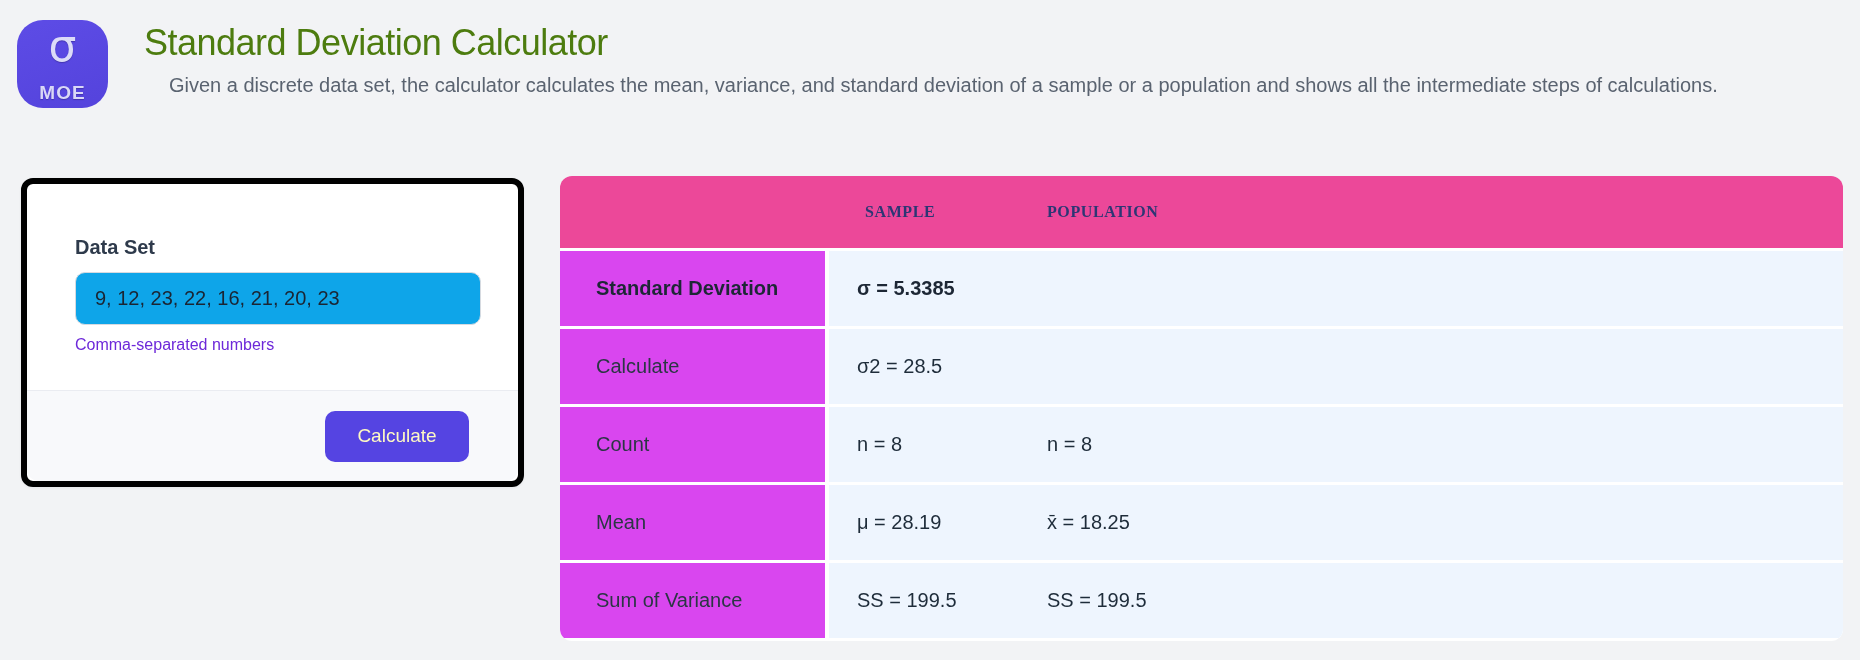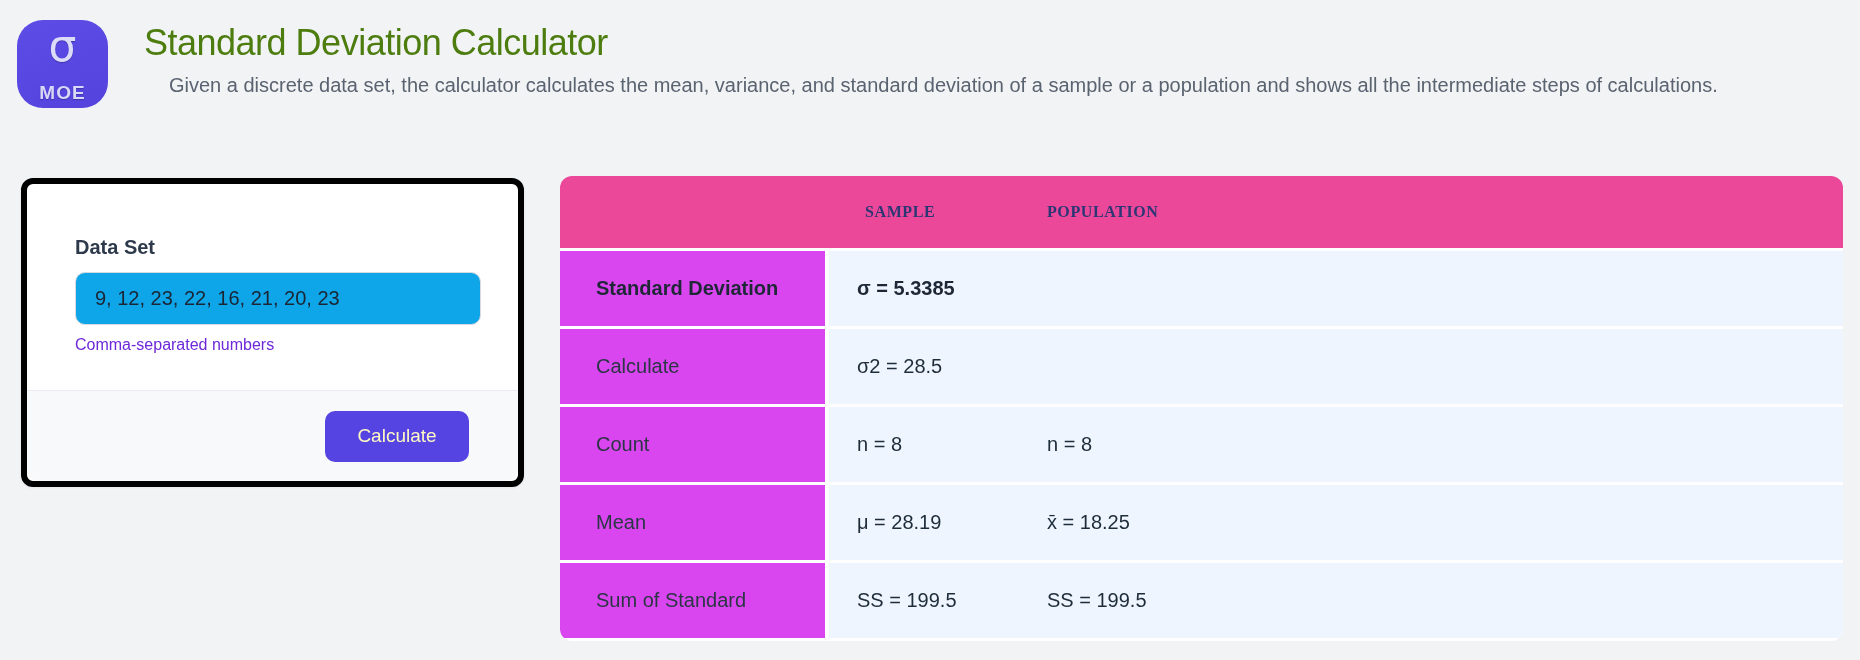--- a/index.html
+++ b/index.html
@@ -164,20 +164,20 @@
 
   <div class="t-row">
     <div class="cell-label">Mean</div>
     <div class="cell-values">
       <div class="cell-sample">μ = 28.19</div>
       <div class="cell-pop">x̄ = 18.25</div>
     </div>
   </div>
 
   <div class="t-row">
-    <div class="cell-label">Sum of Standard</div>
+    <div class="cell-label">Sum of Variance</div>
     <div class="cell-values">
       <div class="cell-sample">SS = 199.5</div>
       <div class="cell-pop">SS = 199.5</div>
     </div>
   </div>
 </div>
 </div>
 
 </body></html>

